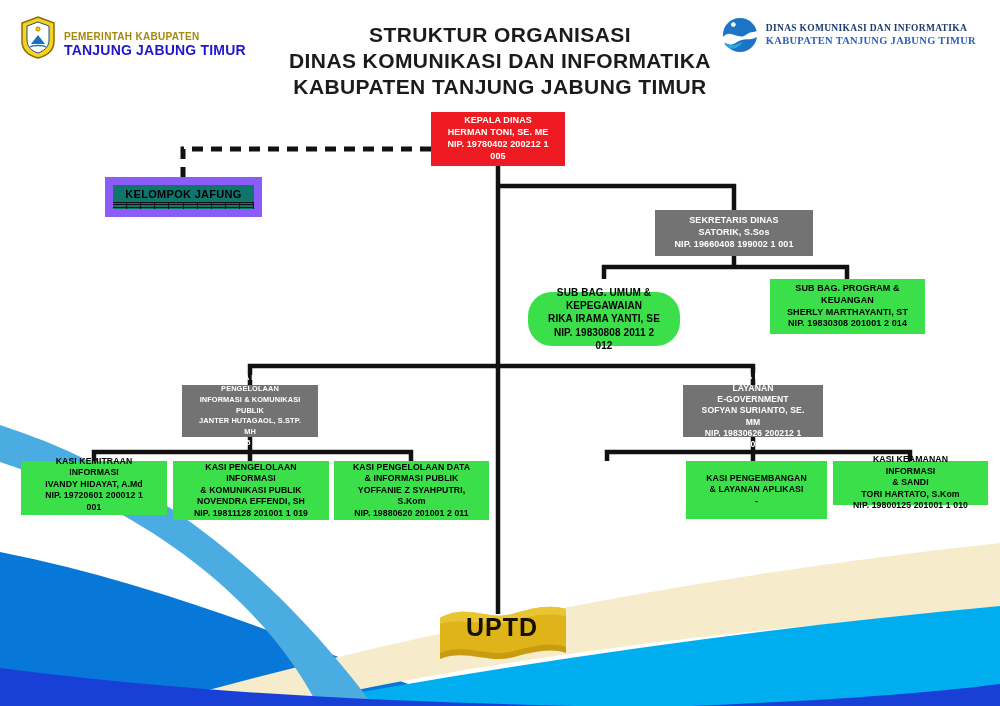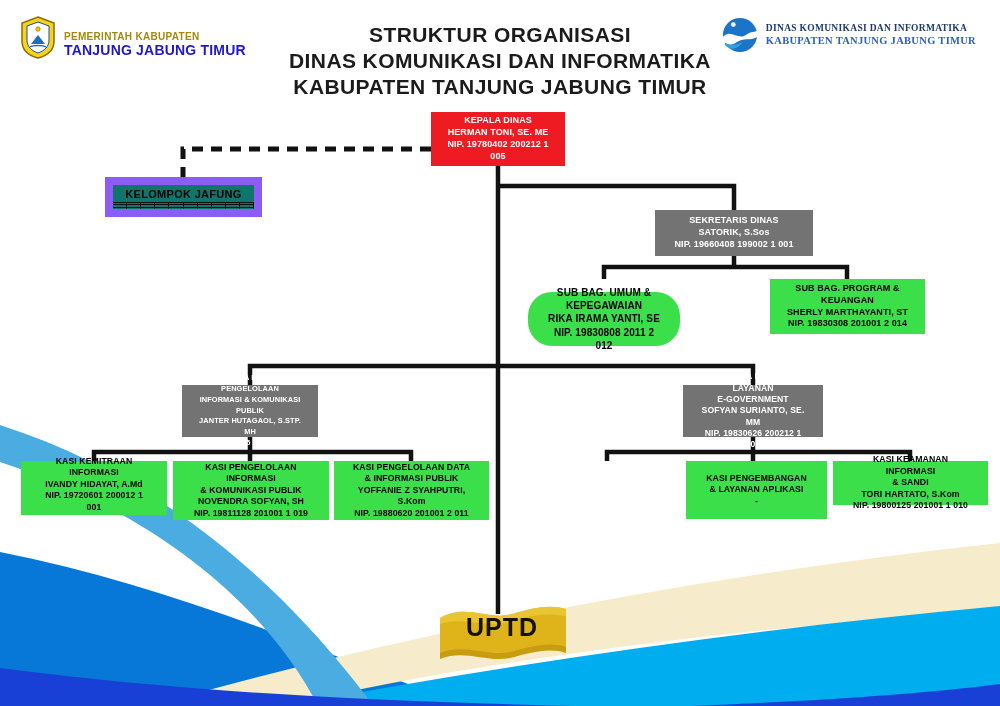--- a/index.html
+++ b/index.html
@@ -177,21 +177,21 @@
 
   <div class="b grn" style="left:21px;top:461px;width:146px;height:54px;justify-content:flex-end;">
     <div>KASI KEMITRAAN INFORMASI</div>
     <div>IVANDY HIDAYAT, A.Md</div>
     <div>NIP. 19720601 200012 1 001</div>
   </div>
 
   <div class="b grn" style="left:173px;top:461px;width:156px;height:59px;">
     <div>KASI PENGELOLAAN INFORMASI</div>
     <div>&amp; KOMUNIKASI PUBLIK</div>
-    <div>NOVENDRA SOFYAN, SH</div>
+    <div>NOVENDRA EFFENDI, SH</div>
     <div>NIP. 19811128 201001 1 019</div>
   </div>
 
   <div class="b grn" style="left:334px;top:461px;width:155px;height:59px;">
     <div>KASI PENGELOLAAN DATA</div>
     <div>&amp; INFORMASI PUBLIK</div>
     <div>YOFFANIE Z SYAHPUTRI, S.Kom</div>
     <div>NIP. 19880620 201001 2 011</div>
   </div>
 

